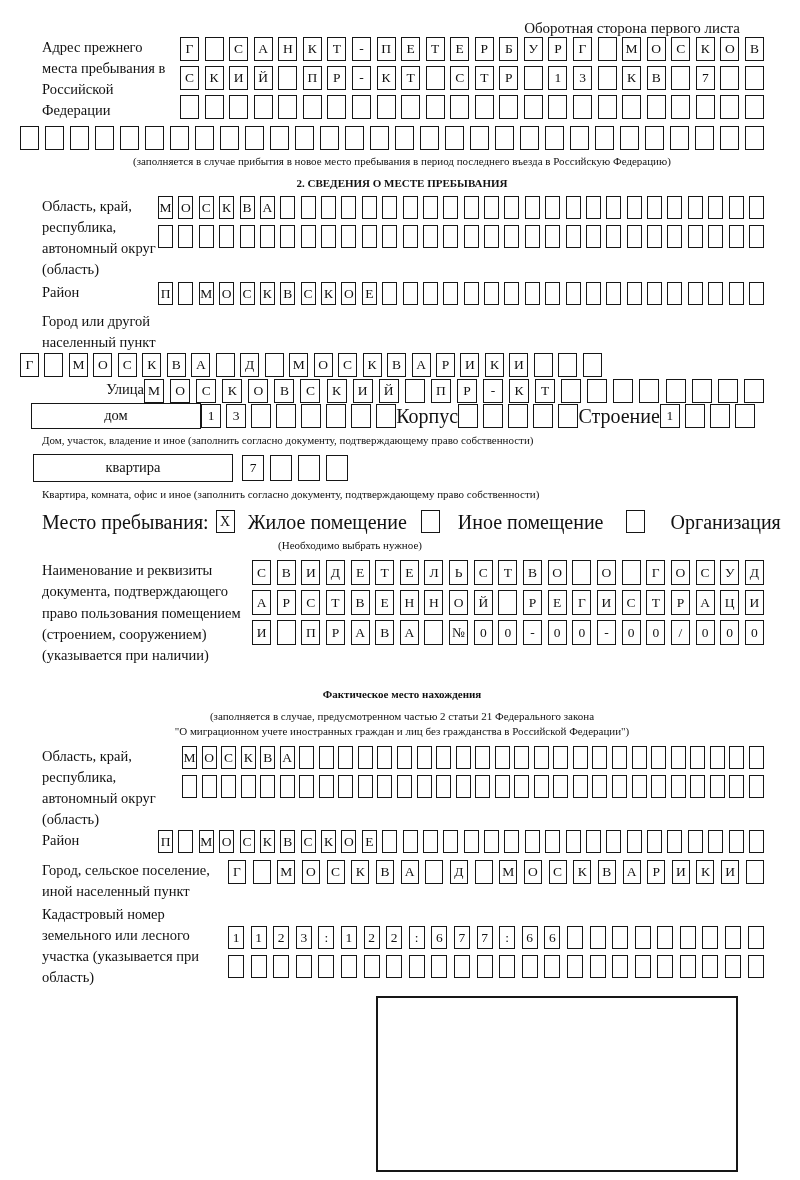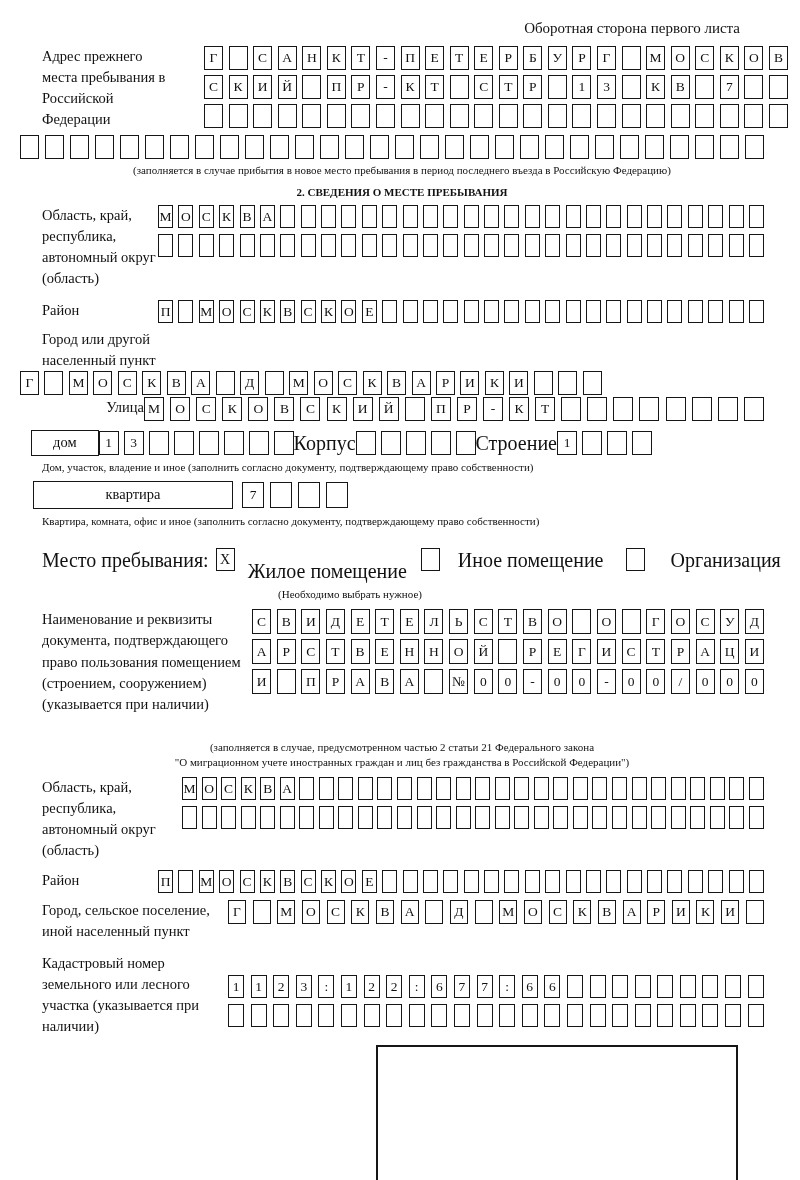--- a/index.html
+++ b/index.html
@@ -7,21 +7,21 @@
     position:relative;
     width:800px;height:1180px;
     background:#ffffff;
     color:#111;
     font-family:"Liberation Serif","DejaVu Serif",serif;
     box-sizing:border-box;
     padding:20px 16px 0 20px;
     overflow:hidden;
   }
   .hdr-right{text-align:right;padding-right:44px;font-size:15px;}
-  .frow{display:flex;align-items:flex-start;margin-top:9px;}
+  .frow{display:flex;align-items:flex-start;}
   .lbl{font-size:14.5px;line-height:1.45;box-sizing:border-box;padding-left:22px;flex:none;}
   .w160{width:160px;} .w138{width:138px;} .w162{width:162px;} .w124{width:124px;text-align:right;}
   .w232{width:232px;} .w208{width:208px;}
   .cellcol{display:flex;flex-direction:column;gap:5px;flex:none;}
   .cells{display:flex;justify-content:space-between;flex:none;}
   .cell{
     flex:none;box-sizing:border-box;
     border:1.7px solid #161616;
     display:flex;align-items:center;justify-content:center;
     font-size:13.5px;line-height:1;background:#fff;
@@ -49,21 +49,21 @@
        display:flex;align-items:center;justify-content:center;font-size:14px;background:#fff;}
   .stamp-box{box-sizing:border-box;border:2px solid #161616;width:362px;height:176px;margin-left:356px;background:#fff;}
 </style>
 </head>
 <body>
 
 <div class="page">
 
   <div class="hdr-right">Оборотная сторона первого листа</div>
 
-  <div class="frow" style="gap:24px;">
+  <div class="frow" style="">
     <div class="lbl w160">Адрес прежнего места пребывания в Российской Федерации</div>
     <div class="cellcol">
       <div class="cells row-b1">
           <span class="cell">Г</span>
           <span class="cell"></span>
           <span class="cell">С</span>
           <span class="cell">А</span>
           <span class="cell">Н</span>
           <span class="cell">К</span>
           <span class="cell">Т</span>
@@ -334,21 +334,21 @@
         <span class="cell"></span>
         <span class="cell"></span>
         <span class="cell"></span>
         <span class="cell"></span>
         <span class="cell"></span>
         <span class="cell"></span>
         <span class="cell"></span>
       </div>
   </div>
 
-  <div class="frow" style="margin-top:9px;margin-left:11px;width:621px;justify-content:space-between;align-items:center;">
+  <div class="frow" style="margin-left:11px;width:724px;justify-content:space-between;align-items:center;">
     <div class="namebox dom-box">дом</div>
     <div class="grp">
         <span class="cell">1</span>
         <span class="cell">3</span>
         <span class="cell"></span>
         <span class="cell"></span>
         <span class="cell"></span>
         <span class="cell"></span>
         <span class="cell"></span>
         <span class="cell"></span>
@@ -378,21 +378,21 @@
         <span class="cell"></span>
         <span class="cell"></span>
         <span class="cell"></span>
       </div>
   </div>
   <div class="caption" style="margin-top:5px;padding-left:22px;">Квартира, комната, офис и иное (заполнить согласно документу, подтверждающему право собственности)</div>
 
   <div class="frow" style="margin-top:7px;align-items:center;">
     <div class="inline-lbl" style="padding-left:22px;">Место пребывания:</div>
     <div class="chk" style="margin-left:7px;">X</div>
-    <div class="inline-lbl" style="margin-left:13px;margin-top:22px;">Жилое помещение</div>
+    <div class="inline-lbl" style="margin-left:13px;">Жилое помещение</div>
     <div class="chk" style="margin-left:14px;"></div>
     <div class="inline-lbl" style="margin-left:18px;">Иное помещение</div>
     <div class="chk" style="margin-left:22px;"></div>
     <div class="inline-lbl" style="margin-left:26px;">Организация</div>
   </div>
   <div class="caption" style="margin-top:3px;margin-left:160px;width:340px;text-align:center;">(Необходимо выбрать нужное)</div>
 
   <div class="frow" style="margin-top:8px;min-height:122px;">
     <div class="lbl w232">Наименование и реквизиты документа, подтверждающего право пользования помещением (строением, сооружением) (указывается при наличии)</div>
     <div class="cellcol">
@@ -461,20 +461,21 @@
           <span class="cell">0</span>
           <span class="cell">0</span>
           <span class="cell">/</span>
           <span class="cell">0</span>
           <span class="cell">0</span>
           <span class="cell">0</span>
         </div>
     </div>
   </div>
 
+  <div class="sec-title" style="margin-top:6px;">Фактическое место нахождения</div>
   <div class="caption cap-center" style="margin-top:9px;">(заполняется в случае, предусмотренном частью 2 статьи 21 Федерального закона</div>
   <div class="caption cap-center">"О миграционном учете иностранных граждан и лиц без гражданства в Российской Федерации")</div>
 
   <div class="frow" style="margin-top:7px;min-height:84px;">
     <div class="lbl w162">Область, край, республика, автономный округ (область)</div>
     <div class="cellcol" style="gap:6px;">
       <div class="cells row-30b">
           <span class="cell">М</span>
           <span class="cell">О</span>
           <span class="cell">С</span>
@@ -599,21 +600,21 @@
         <span class="cell">А</span>
         <span class="cell">Р</span>
         <span class="cell">И</span>
         <span class="cell">К</span>
         <span class="cell">И</span>
         <span class="cell"></span>
       </div>
   </div>
 
   <div class="frow">
-    <div class="lbl w208">Кадастровый номер земельного или лесного участка (указывается при наличии)</div>
+    <div class="lbl w208">Кадастровый номер земельного или лесного участка (указывается при область)</div>
     <div class="cellcol" style="gap:6px;margin-top:22px;">
       <div class="cells row-cad">
           <span class="cell">1</span>
           <span class="cell">1</span>
           <span class="cell">2</span>
           <span class="cell">3</span>
           <span class="cell">:</span>
           <span class="cell">1</span>
           <span class="cell">2</span>
           <span class="cell">2</span>

